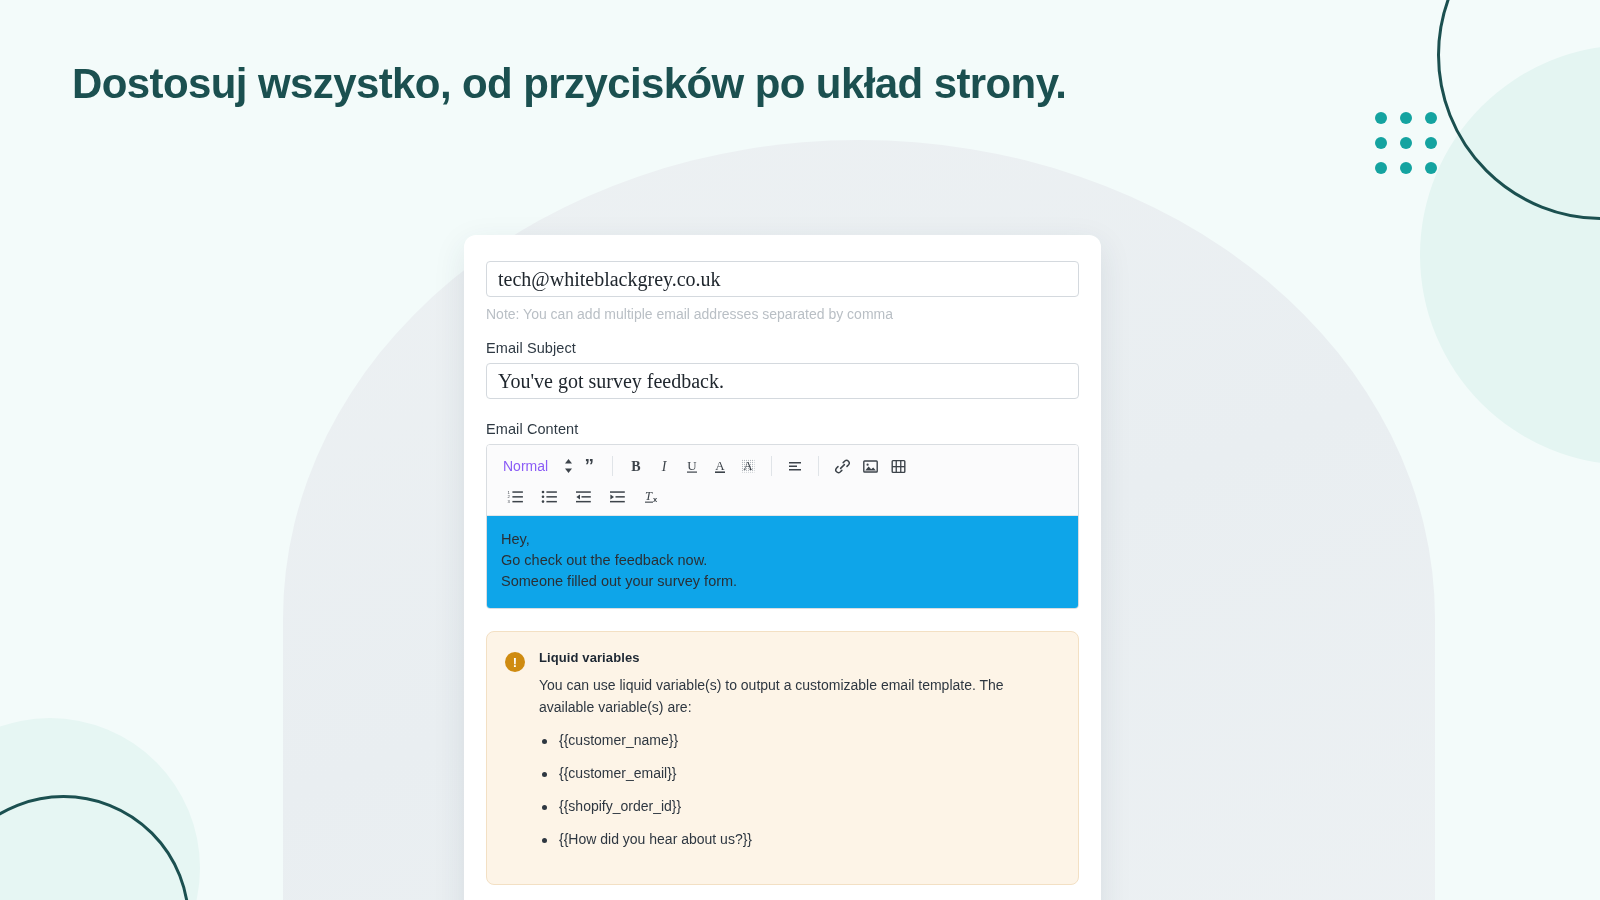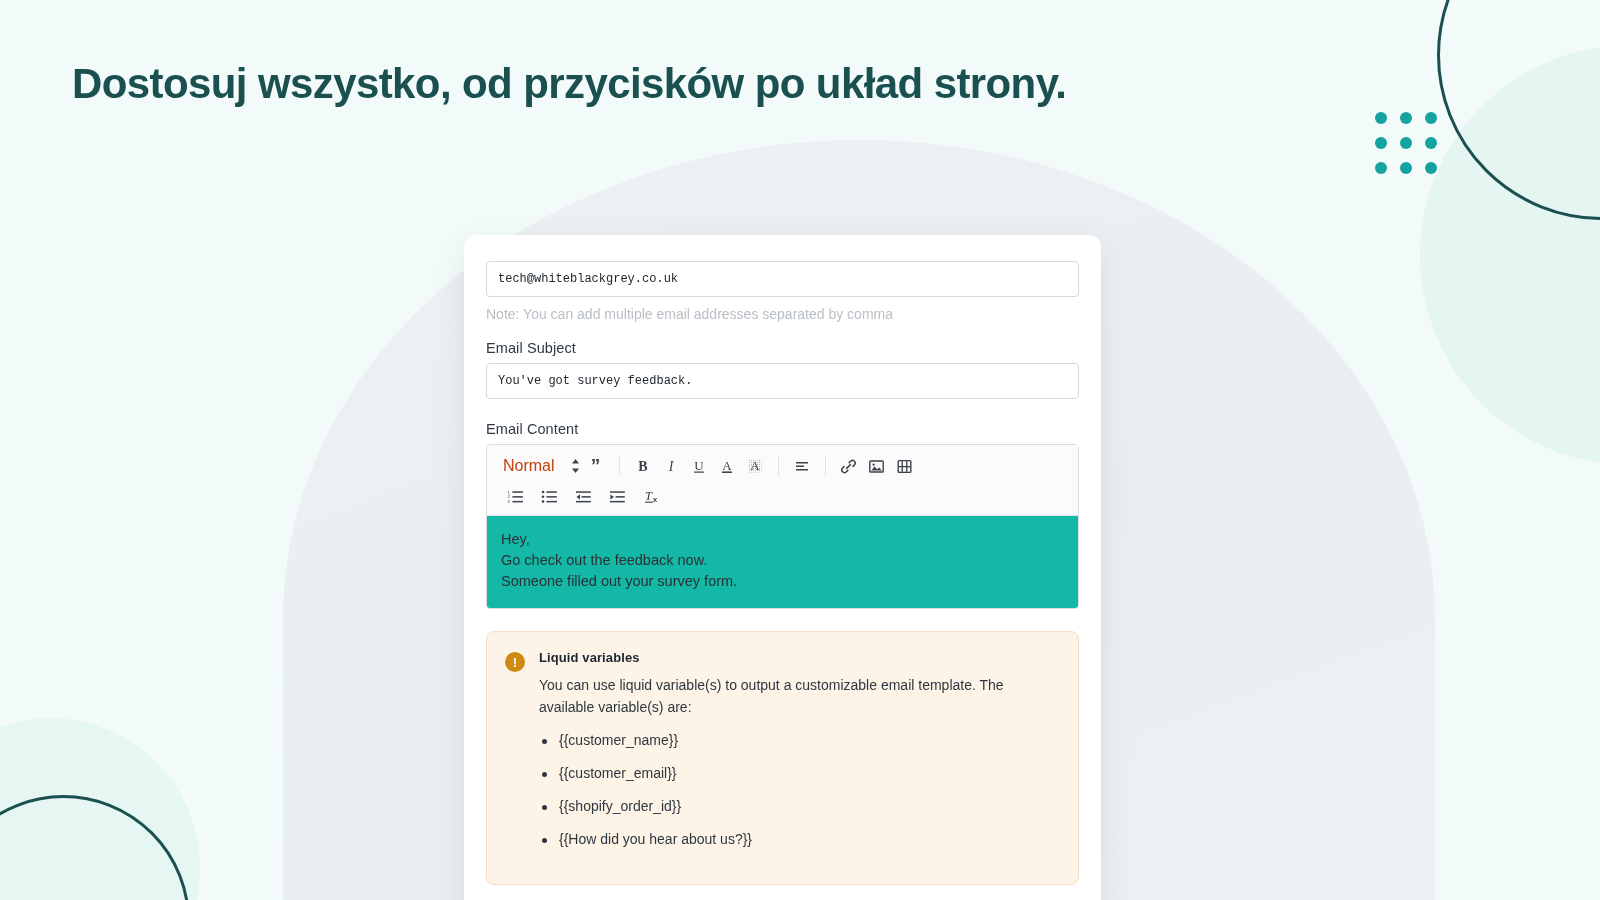--- a/index.html
+++ b/index.html
@@ -129,22 +129,22 @@
     margin-bottom: 7px;
     letter-spacing: 0.1px;
   }
 
   .text-input {
     width: 100%;
     height: 36px;
     border: 1px solid #d4d9de;
     border-radius: 4px;
     background: #fff;
-    font-family: Liberation Mono, monospace;
-    font-size: 12px;
+    font-family: Liberation Serif, serif;
+    font-size: 20px;
     color: #20272e;
     padding: 0 11px;
     outline: none;
     display: flex;
     align-items: center;
   }
 
   .field-note {
     font-size: 14px;
     color: #b9bfc5;
@@ -191,42 +191,42 @@
     background: #e0e4e8;
     margin: 0 9px;
   }
 
   .tb-picker {
     display: flex;
     align-items: center;
     gap: 16px;
     padding-left: 8px;
     padding-right: 2px;
-    color: #c2410c;
-    font-size: 16px;
+    color: #8b5cf6;
+    font-size: 14px;
     cursor: pointer;
   }
   .tb-picker .chev {
     font-size: 9px;
     line-height: 1;
     display: flex;
     flex-direction: column;
     gap: 1px;
     color: #3c434a;
   }
 
   .quote-glyph {
     font-size: 19px;
     font-weight: 700;
     line-height: 0.6;
     color: #3c434a;
   }
 
   .editor-body {
-    background: #14b8a6;
+    background: #0ea5e9;
     padding: 13px 14px 16px 14px;
     min-height: 92px;
     font-size: 14.5px;
     line-height: 21px;
     color: #2a3036;
   }
 
   
   .callout {
     margin-top: 22px;

